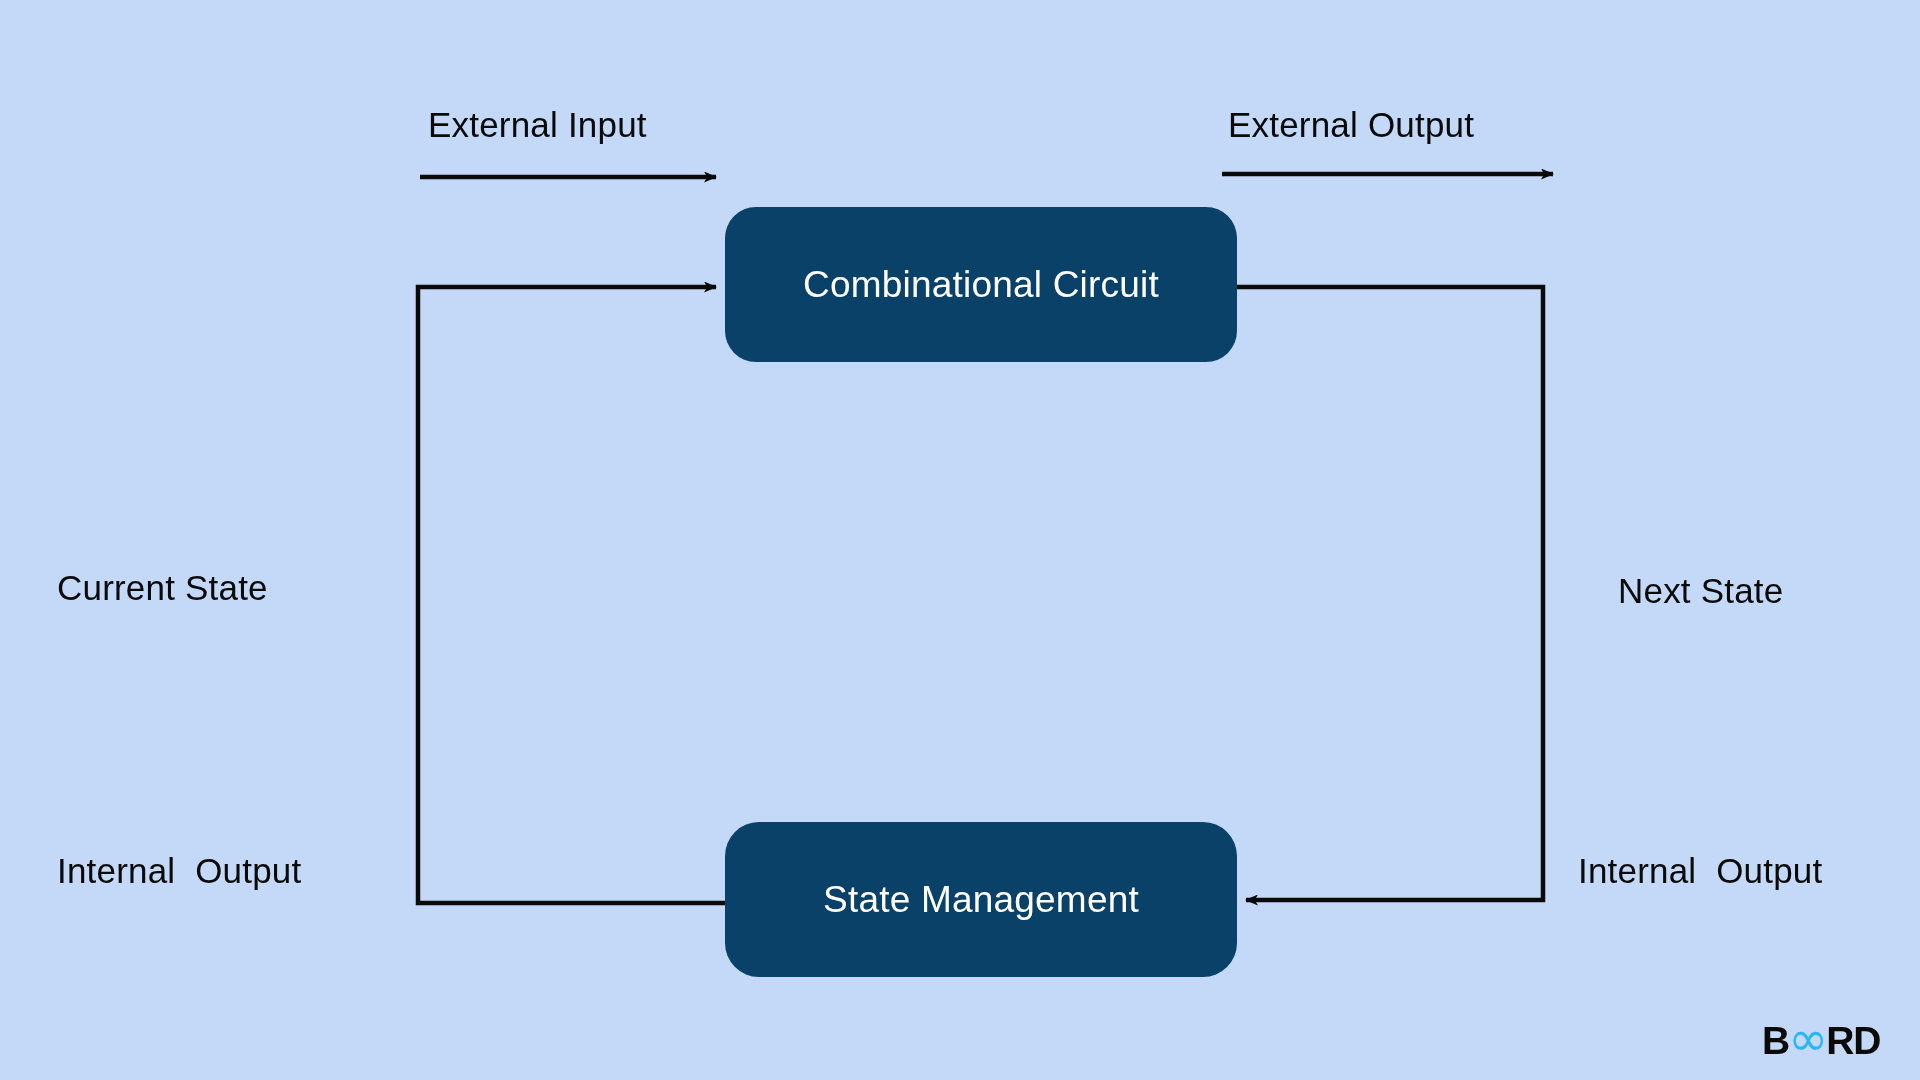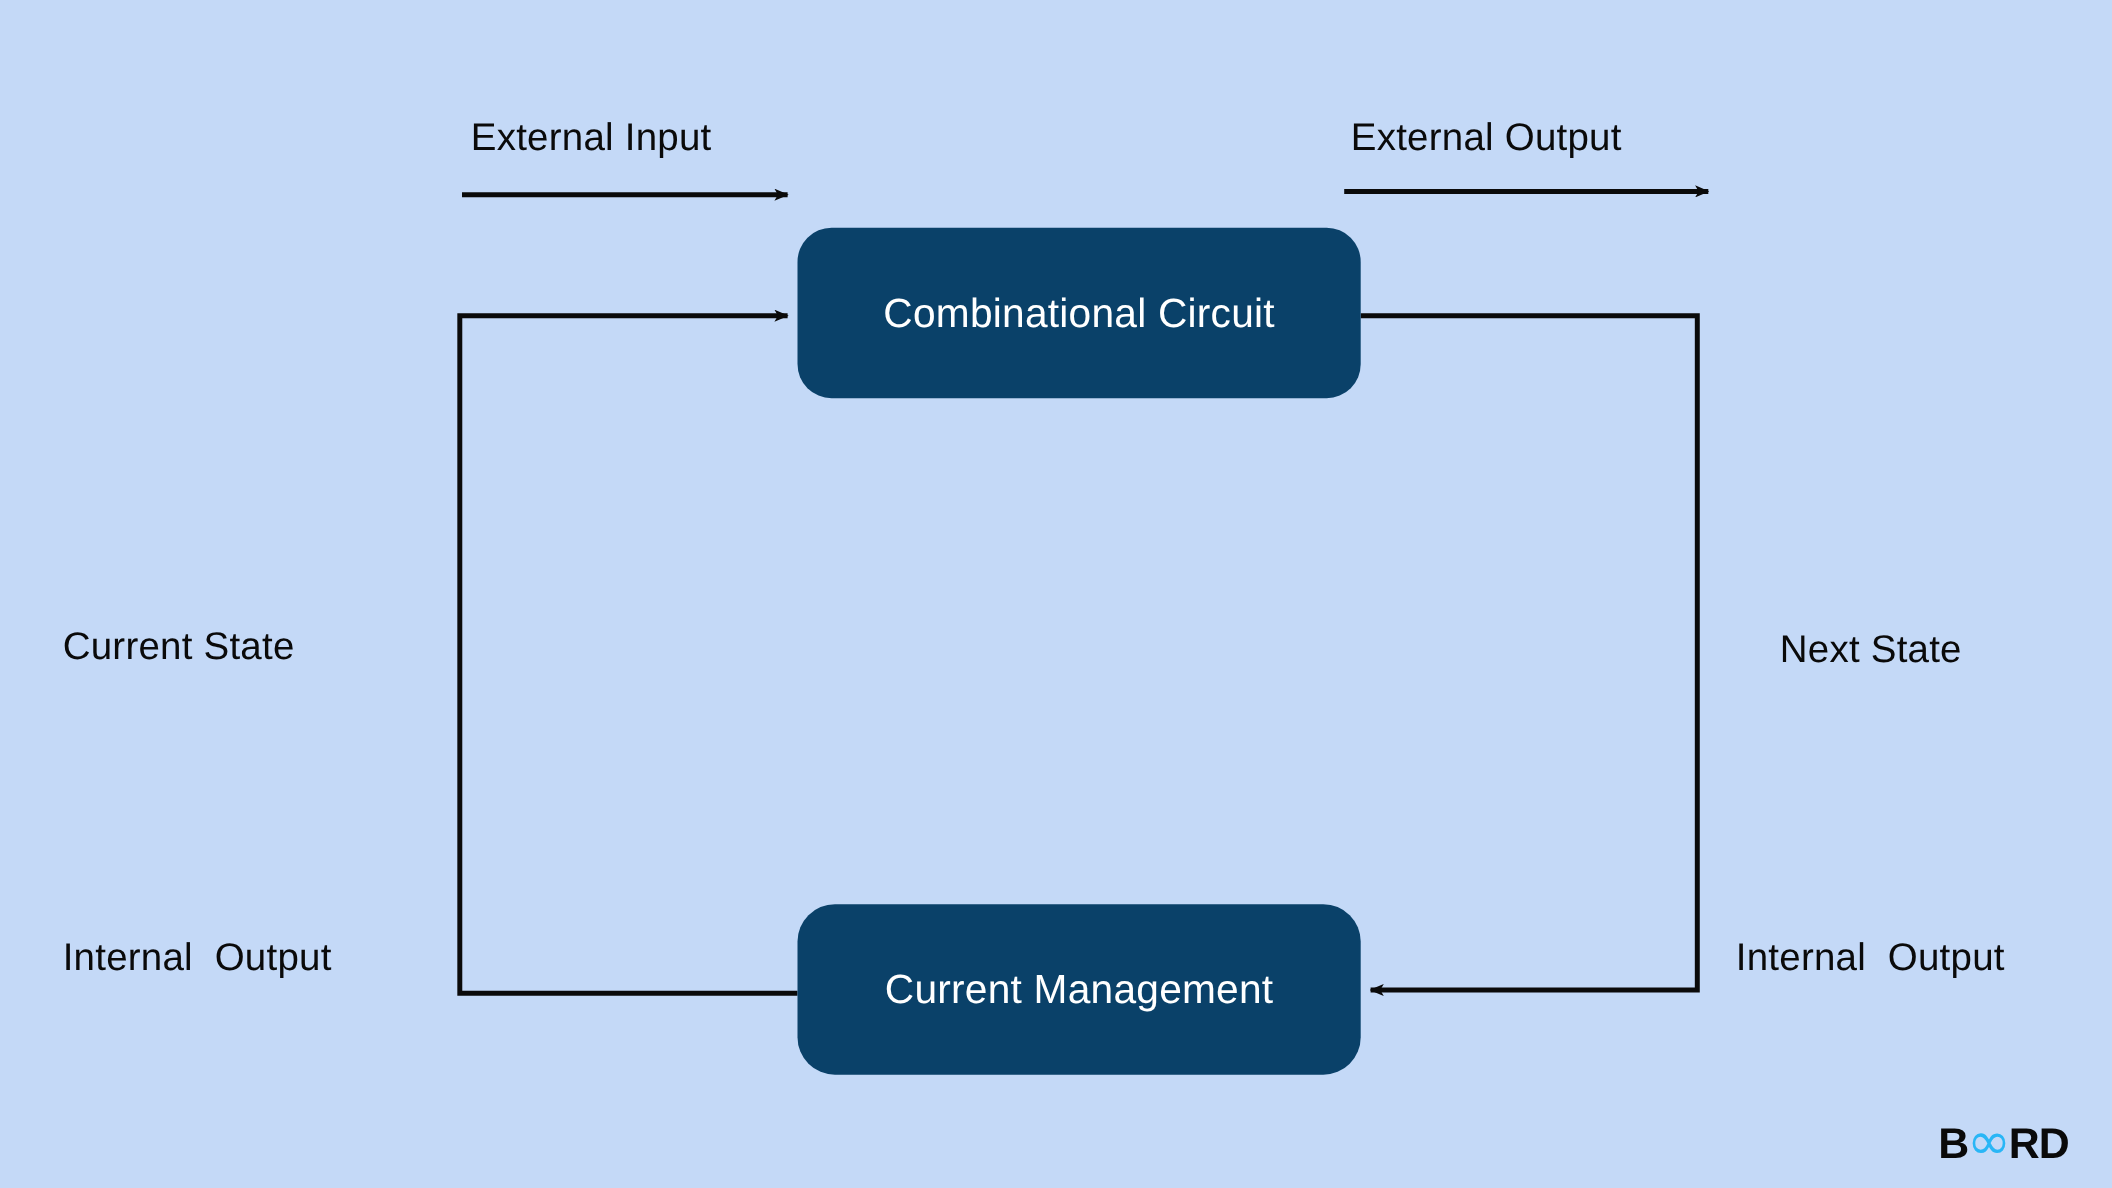--- a/index.html
+++ b/index.html
@@ -129,21 +129,21 @@
     <path d="M 725 903 L 418 903 L 418 287 L 716 287" fill="none" stroke="#0a0a0a" stroke-width="4.5" marker-end="url(#arrowEnd)"></path>
 
     <path d="M 1237 287 L 1543 287 L 1543 900 L 1246 900" fill="none" stroke="#0a0a0a" stroke-width="4.5" marker-end="url(#arrowEnd)"></path>
   </svg>
 
   <div id="box-combinational-circuit" class="process-box">
     <span class="box-label">Combinational Circuit</span>
   </div>
 
   <div id="box-memory-management" class="process-box">
-    <span class="box-label">Current Management</span>
+    <span class="box-label">State Management</span>
   </div>
 
   <div id="label-external-input" class="flow-label">External Input</div>
 
   <div id="label-external-output" class="flow-label">External Output</div>
 
   <div id="label-current-state" class="flow-label">Current State</div>
 
   <div id="label-next-state" class="flow-label">Next State</div>
 

